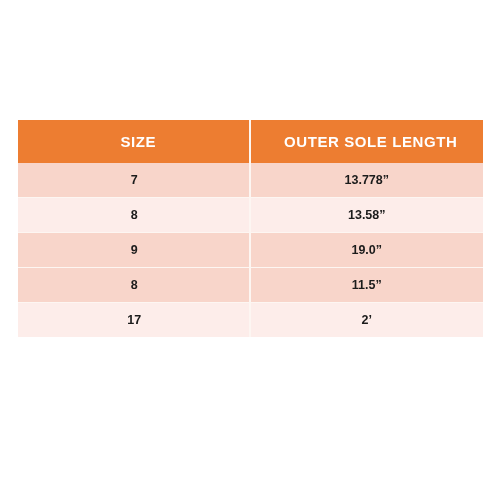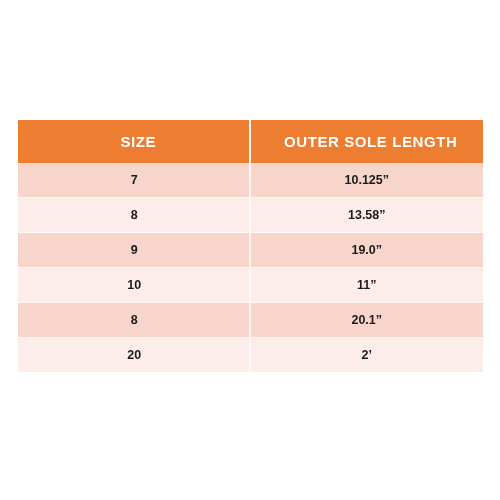--- a/index.html
+++ b/index.html
@@ -89,38 +89,34 @@
   <table class="size-chart">
     <thead>
       <tr>
         <th class="col-left">SIZE</th>
         <th class="col-right">OUTER SOLE LENGTH</th>
       </tr>
     </thead>
     <tbody>
       <tr class="row-dark">
         <td class="col-left">7</td>
-        <td class="col-right">10.125”</td>
+        <td class="col-right">13.778”</td>
       </tr>
       <tr class="row-light">
         <td class="col-left">8</td>
         <td class="col-right">13.58”</td>
       </tr>
       <tr class="row-dark">
         <td class="col-left">9</td>
         <td class="col-right">19.0”</td>
       </tr>
-      <tr class="row-light">
-        <td class="col-left">10</td>
-        <td class="col-right">11”</td>
-      </tr>
       <tr class="row-dark">
         <td class="col-left">8</td>
-        <td class="col-right">20.1”</td>
+        <td class="col-right">11.5”</td>
       </tr>
       <tr class="row-light">
-        <td class="col-left">20</td>
+        <td class="col-left">17</td>
         <td class="col-right">2’</td>
       </tr>
     </tbody>
   </table>
 
 </div>
 
 </body></html>

